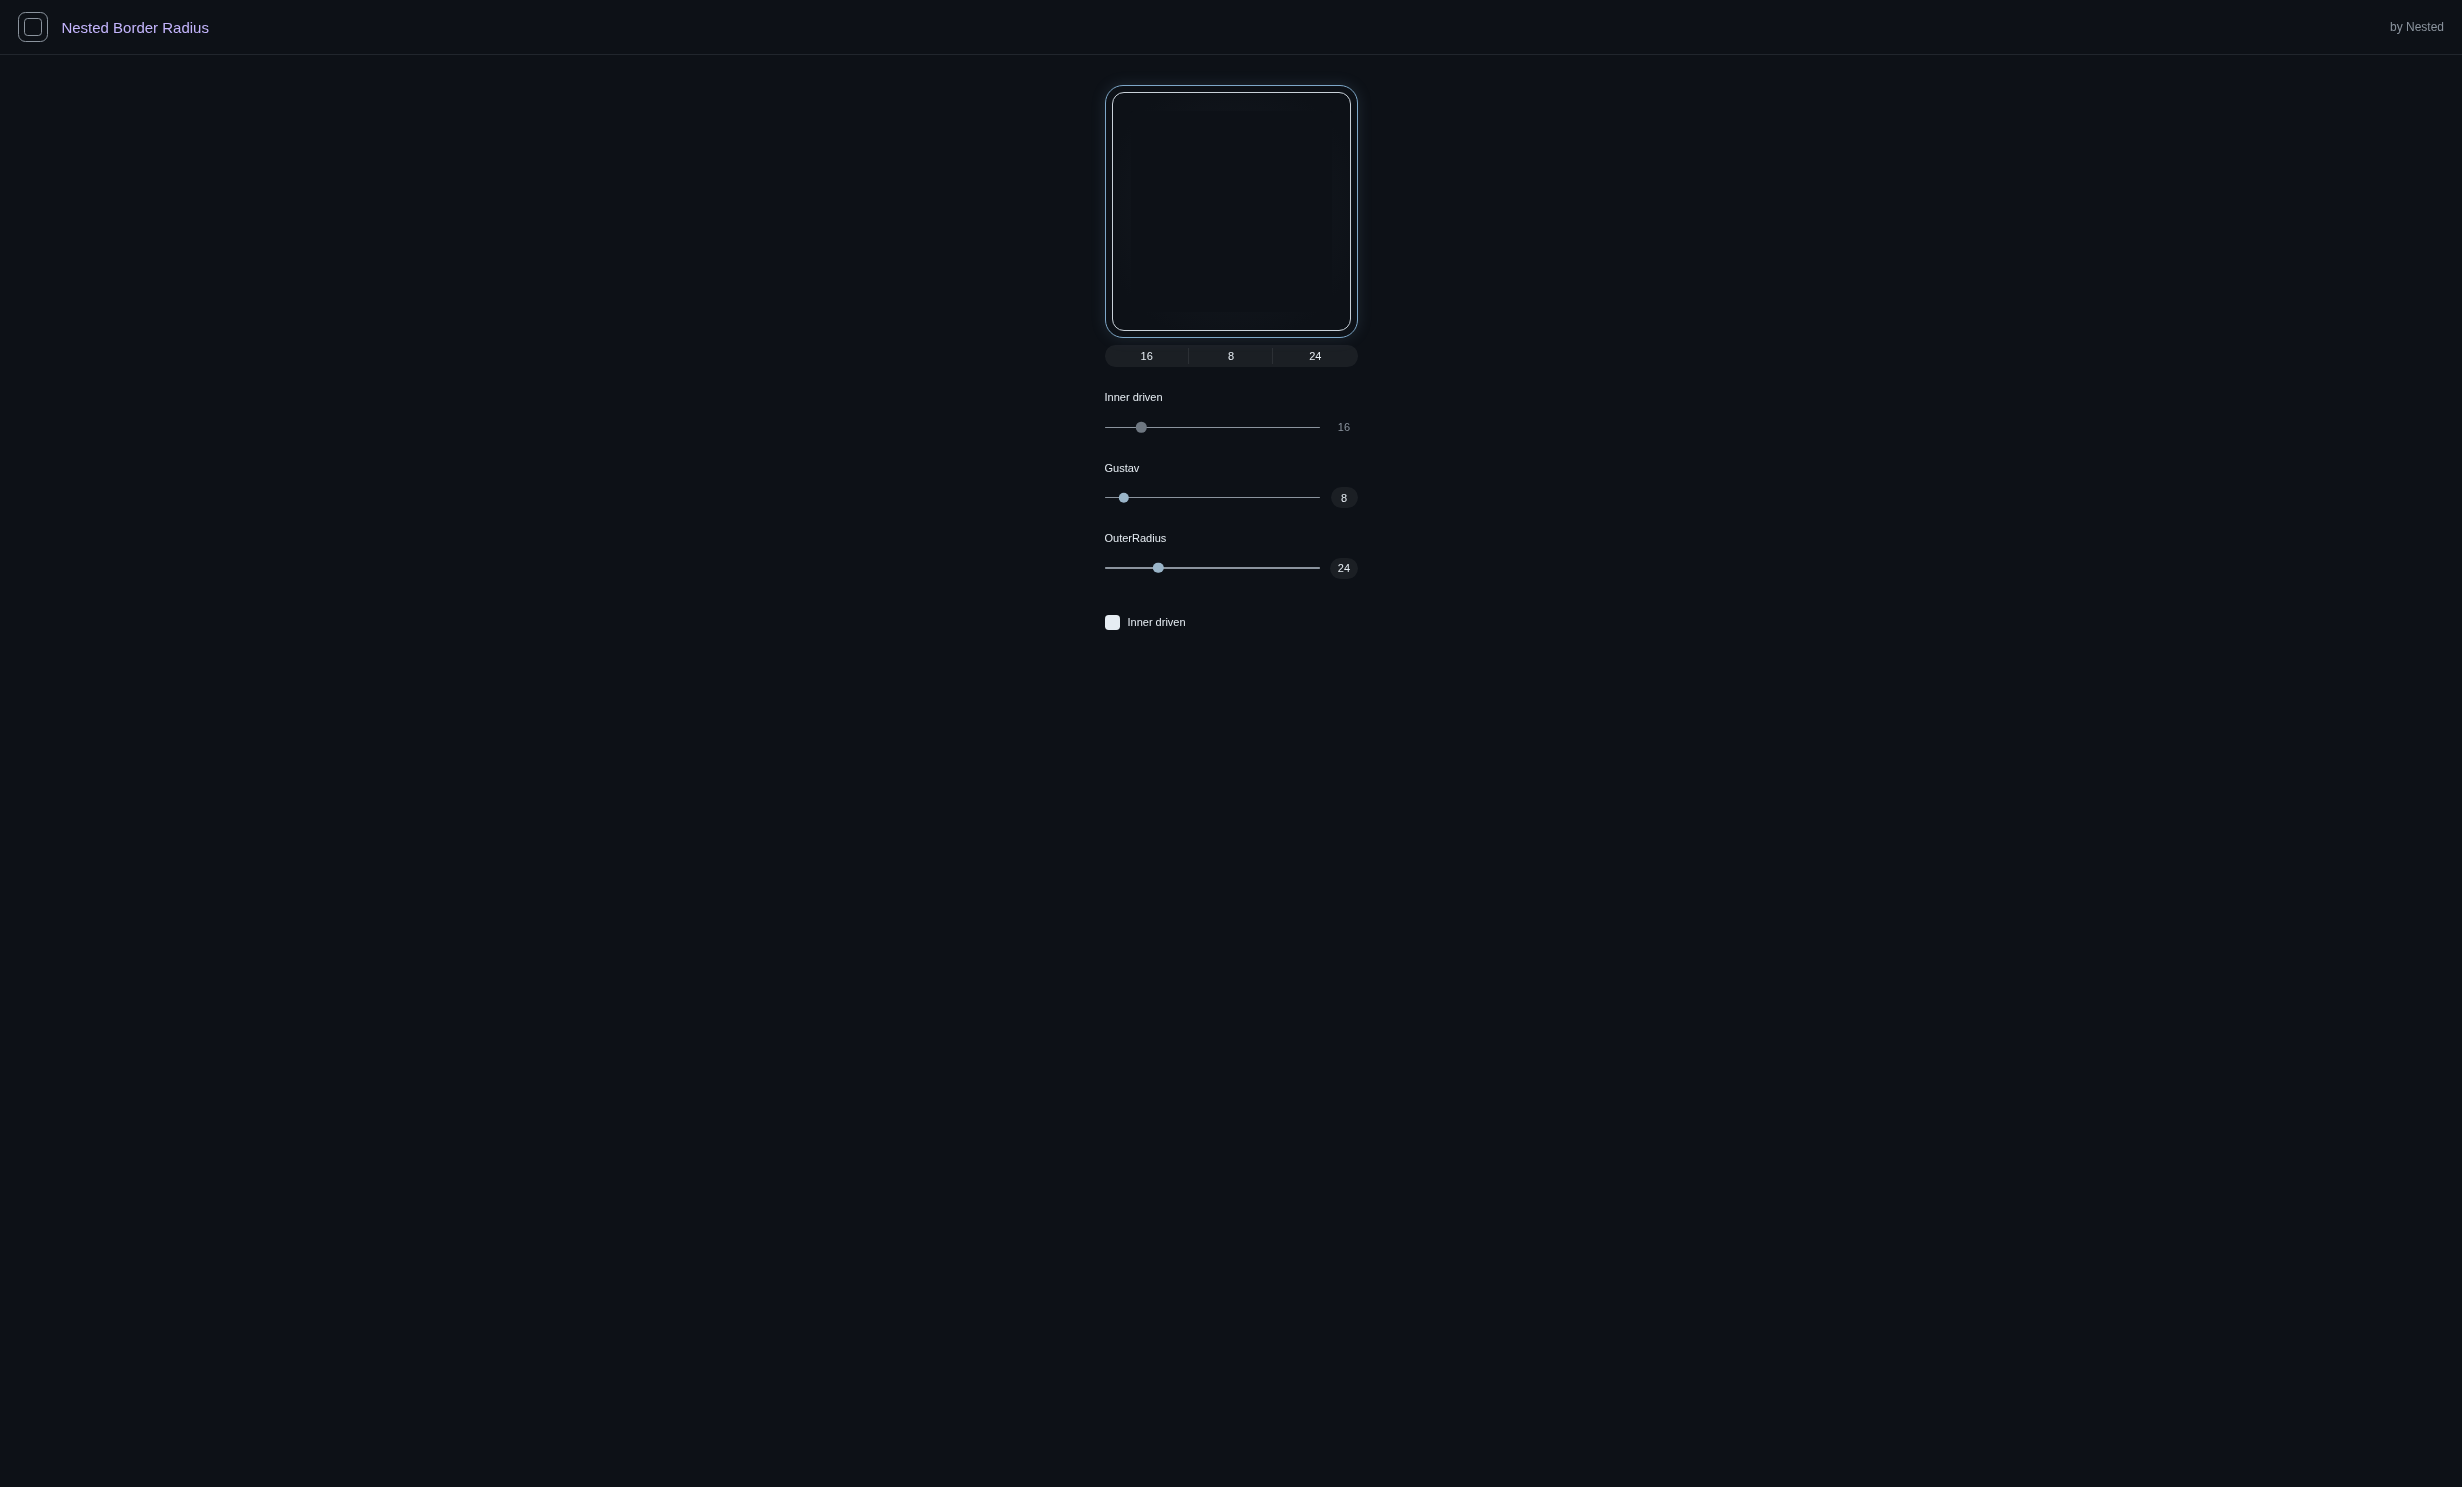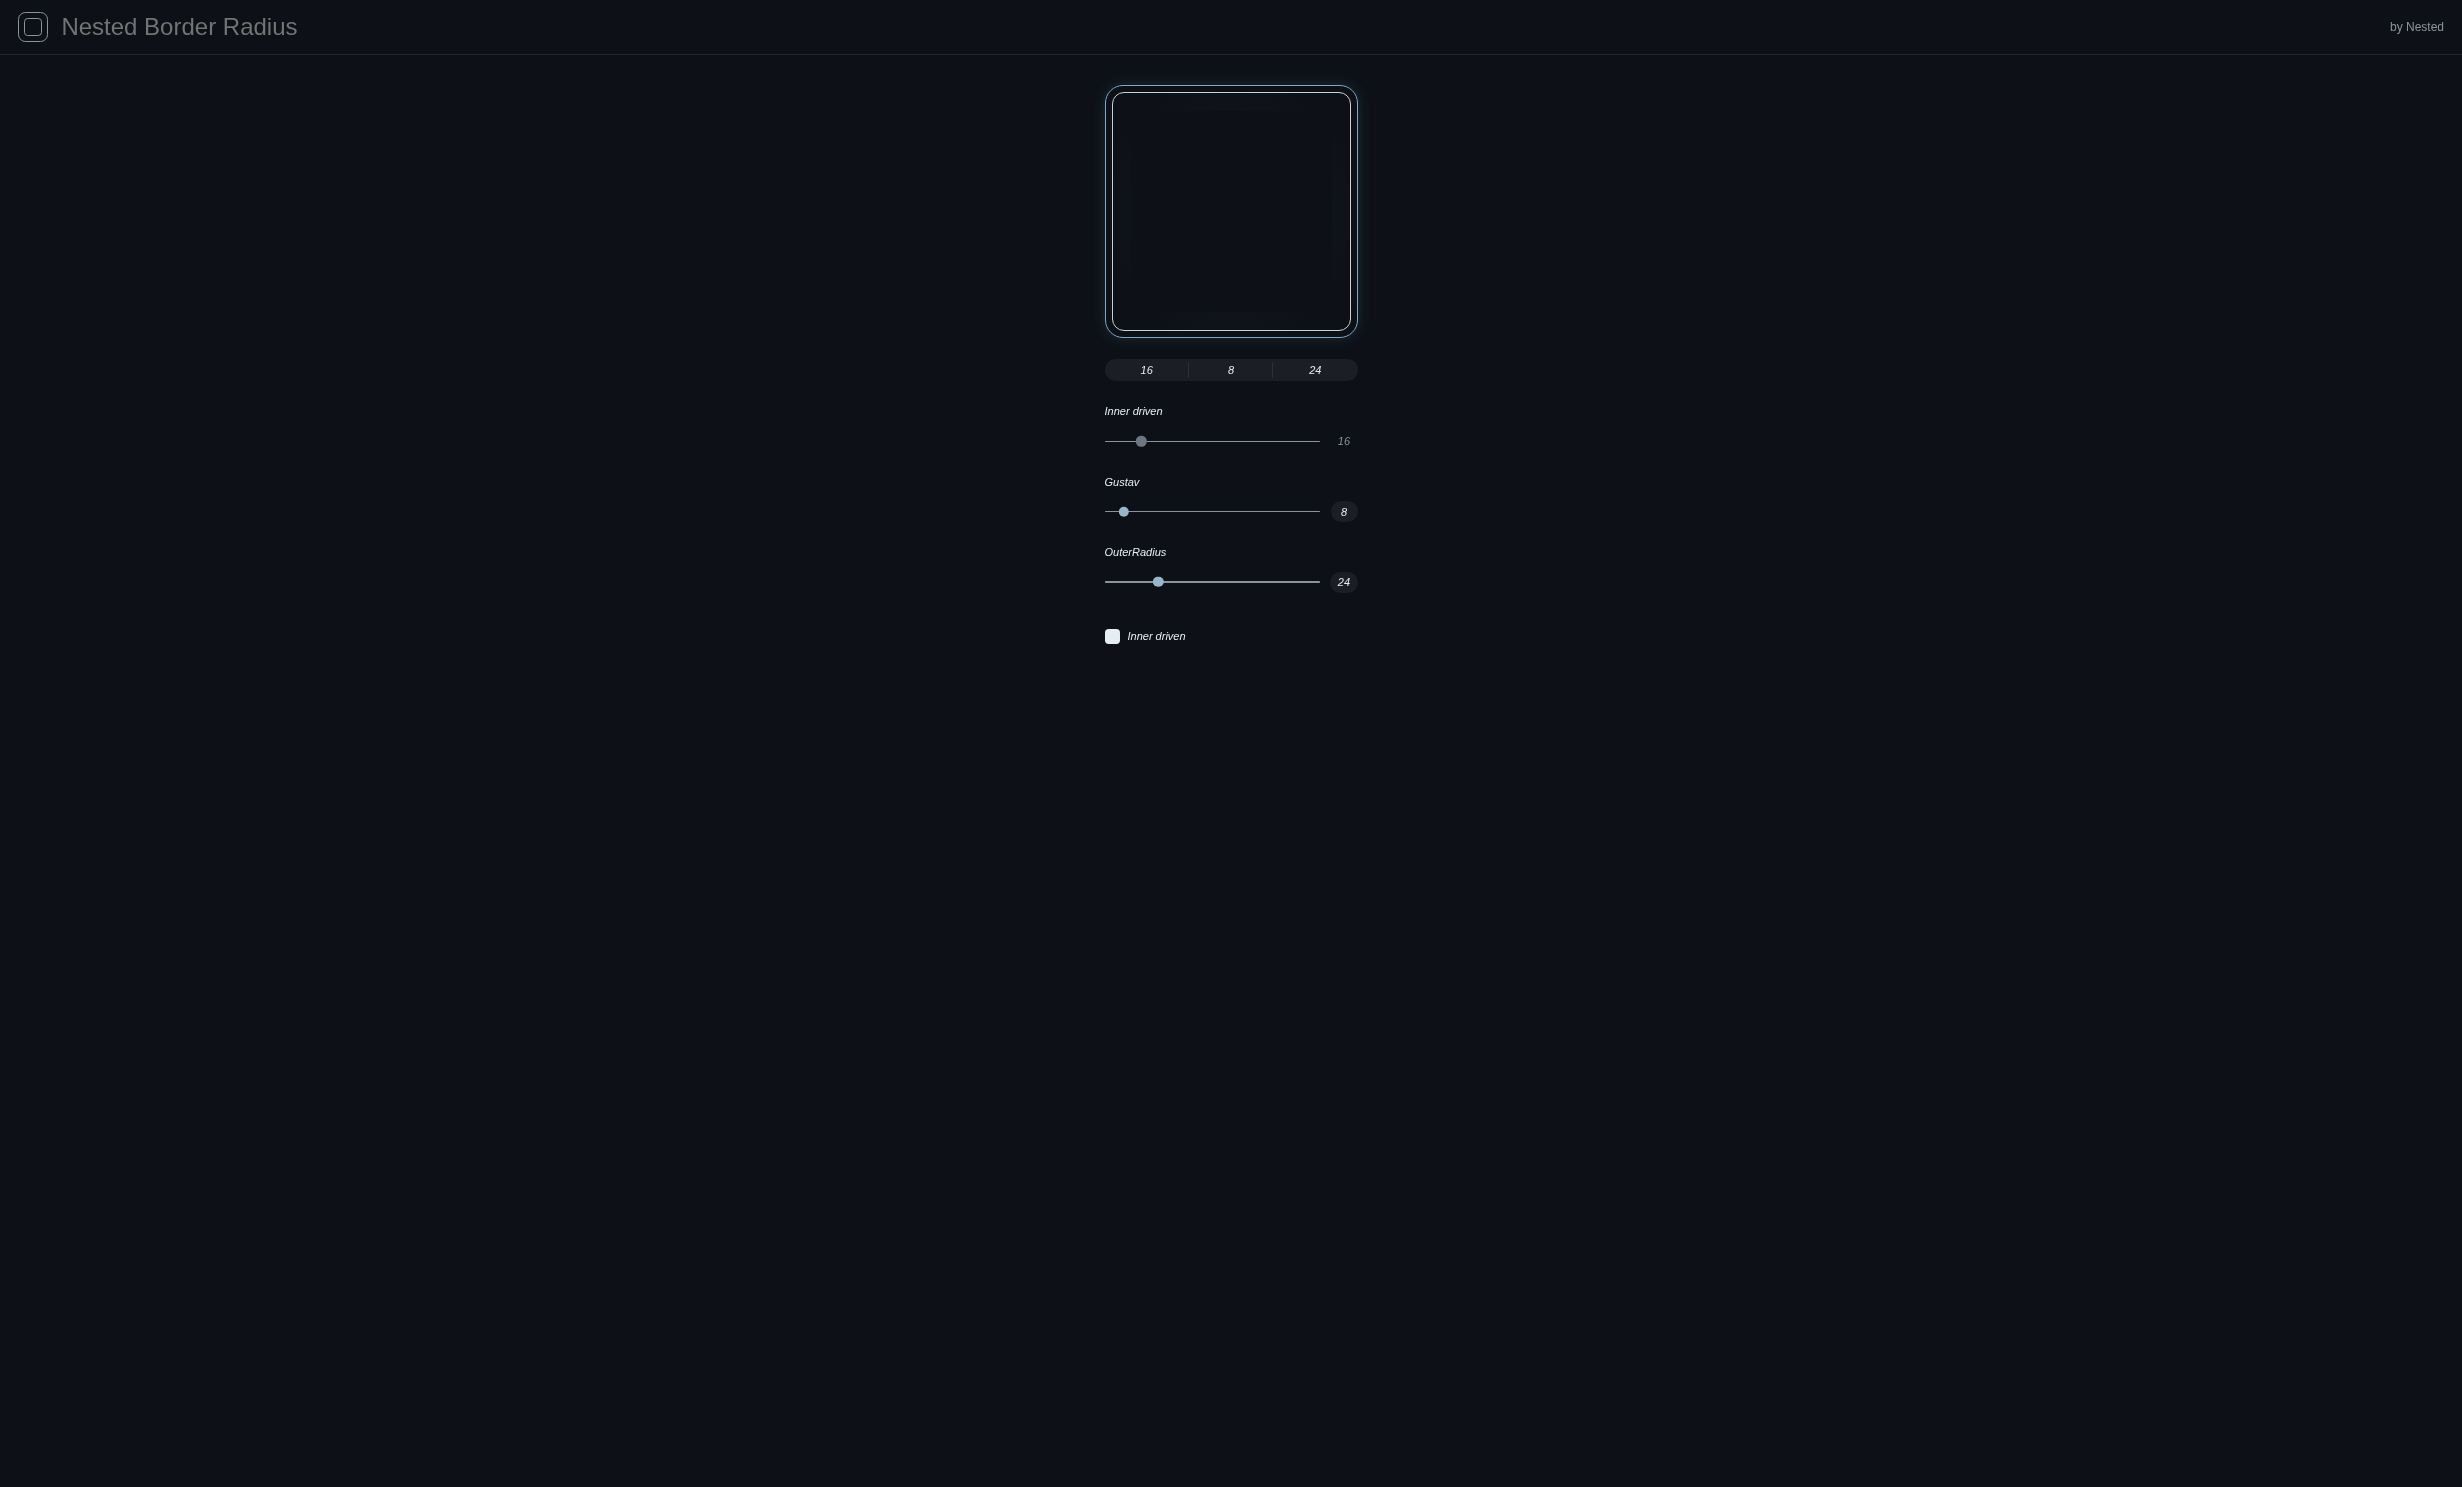--- a/index.html
+++ b/index.html
@@ -44,23 +44,23 @@
     .logo-icon::after {
       content: "";
       position: absolute;
       width: 16.4px;
       height: 16.4px;
       border: 1.5px solid #8b949e;
       border-radius: 3.7px;
     }
 
     .title {
-      font-size: 24px;
+      font-size: 15px;
       font-weight: 400;
-      color: #737373;
+      color: #c4b5fd;
     }
 
     .author {
       color: #8b949e;
       font-size: 12px;
     }
 
     .main {
       display: flex;
       flex-direction: column;
@@ -89,22 +89,21 @@
     .preview-inner::after {
       content: "";
       position: absolute;
       inset: 18px;
       background: #0d1117;
       border-radius: 1.5px;
     }
 
     .controls {
       width: 253px;
-      margin-top: 21px;
-      font-style: italic;
+      margin-top: 7px;
     }
 
     .segmented {
       display: flex;
       background: rgba(255, 255, 255, 0.06);
       border-radius: 10.4px;
       overflow: hidden;
     }
 
     .segment {

